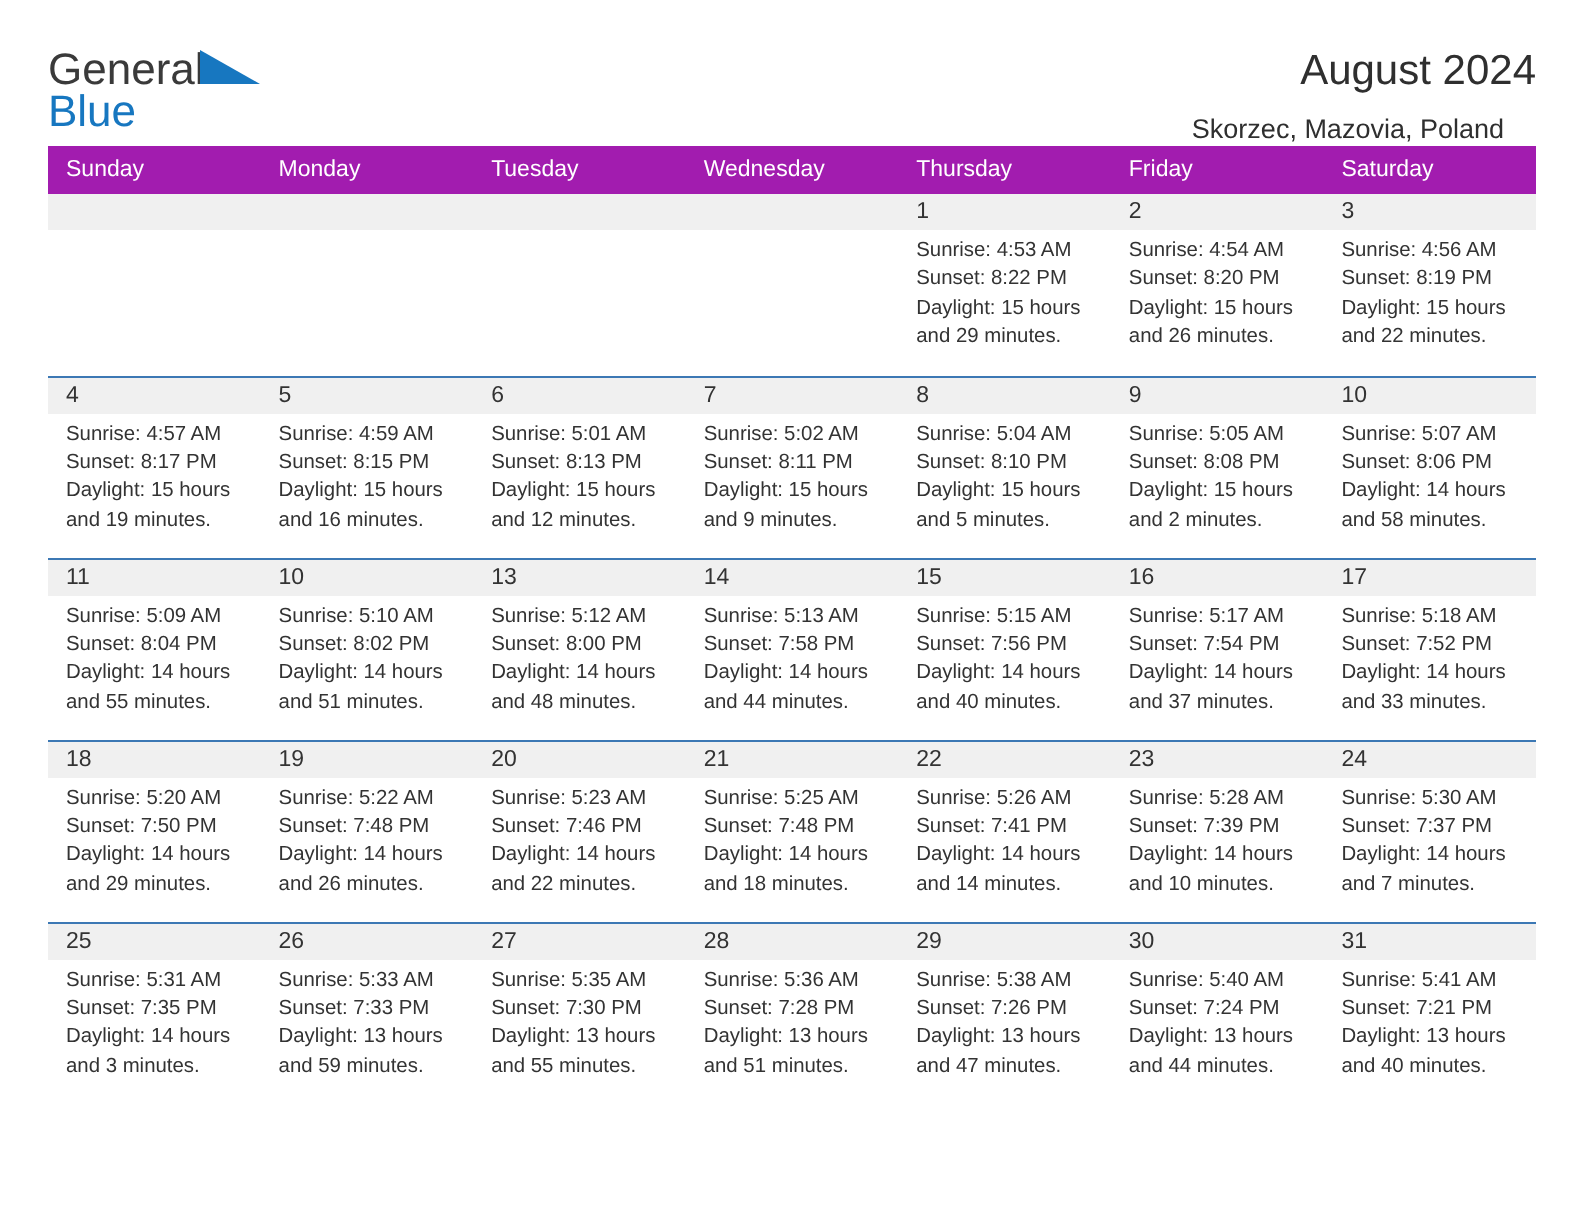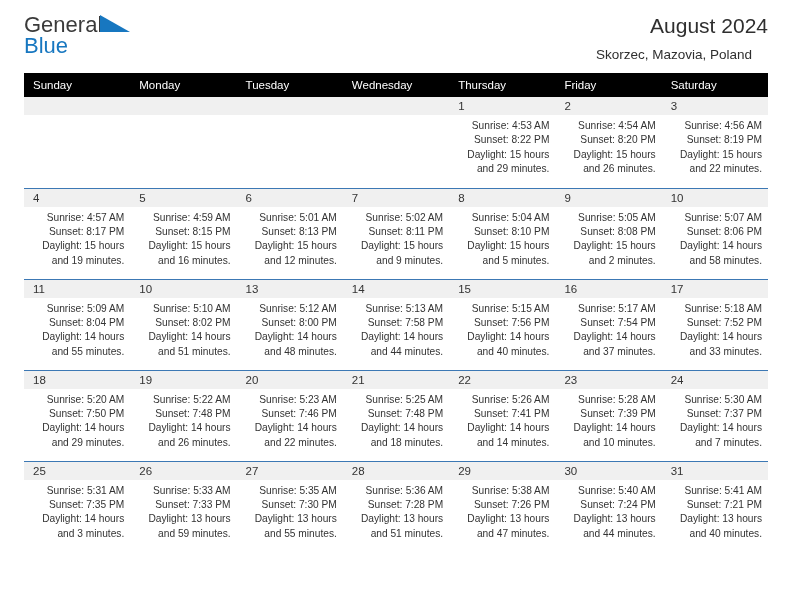--- a/index.html
+++ b/index.html
@@ -21,21 +21,21 @@
     box-sizing: border-box;
     padding: 0 24px;
   }
 
   
   .topbar {
     display: flex;
     align-items: flex-start;
     justify-content: space-between;
     height: 73px;
-    padding-top: 14px;
+    padding-top: 24px;
     box-sizing: border-box;
   }
   .logo {
     position: relative;
     width: 120px;
     height: 48px;
     line-height: 1;
   }
   .logo-general {
     font-size: 22px;
@@ -74,21 +74,21 @@
     margin: 9px 16px 0 0;
   }
 
   
   .calendar {
     width: 744px;
     border-collapse: collapse;
     table-layout: fixed;
   }
   .calendar th {
-    background: #000000;
+    background: #a21caf;
     color: #ffffff;
     font-size: 11.5px;
     font-weight: normal;
     text-align: left;
     padding: 6px 0 6px 9px;
     height: 22px;
     box-sizing: border-box;
   }
   .weekrow > td {
     vertical-align: top;
@@ -106,21 +106,20 @@
     color: #333333;
     padding: 3px 0 3px 9px;
     height: 18px;
     box-sizing: border-box;
   }
   .dayinfo {
     padding: 4px 6px 0 9px;
     font-size: 10.2px;
     line-height: 1.42;
     color: #333333;
-    text-align: right;
   }
   .dayinfo div {
     white-space: nowrap;
   }
   .cell-empty .daynum {
     background: #f0f0f0;
   }
 </style>
 </head>
 <body>

